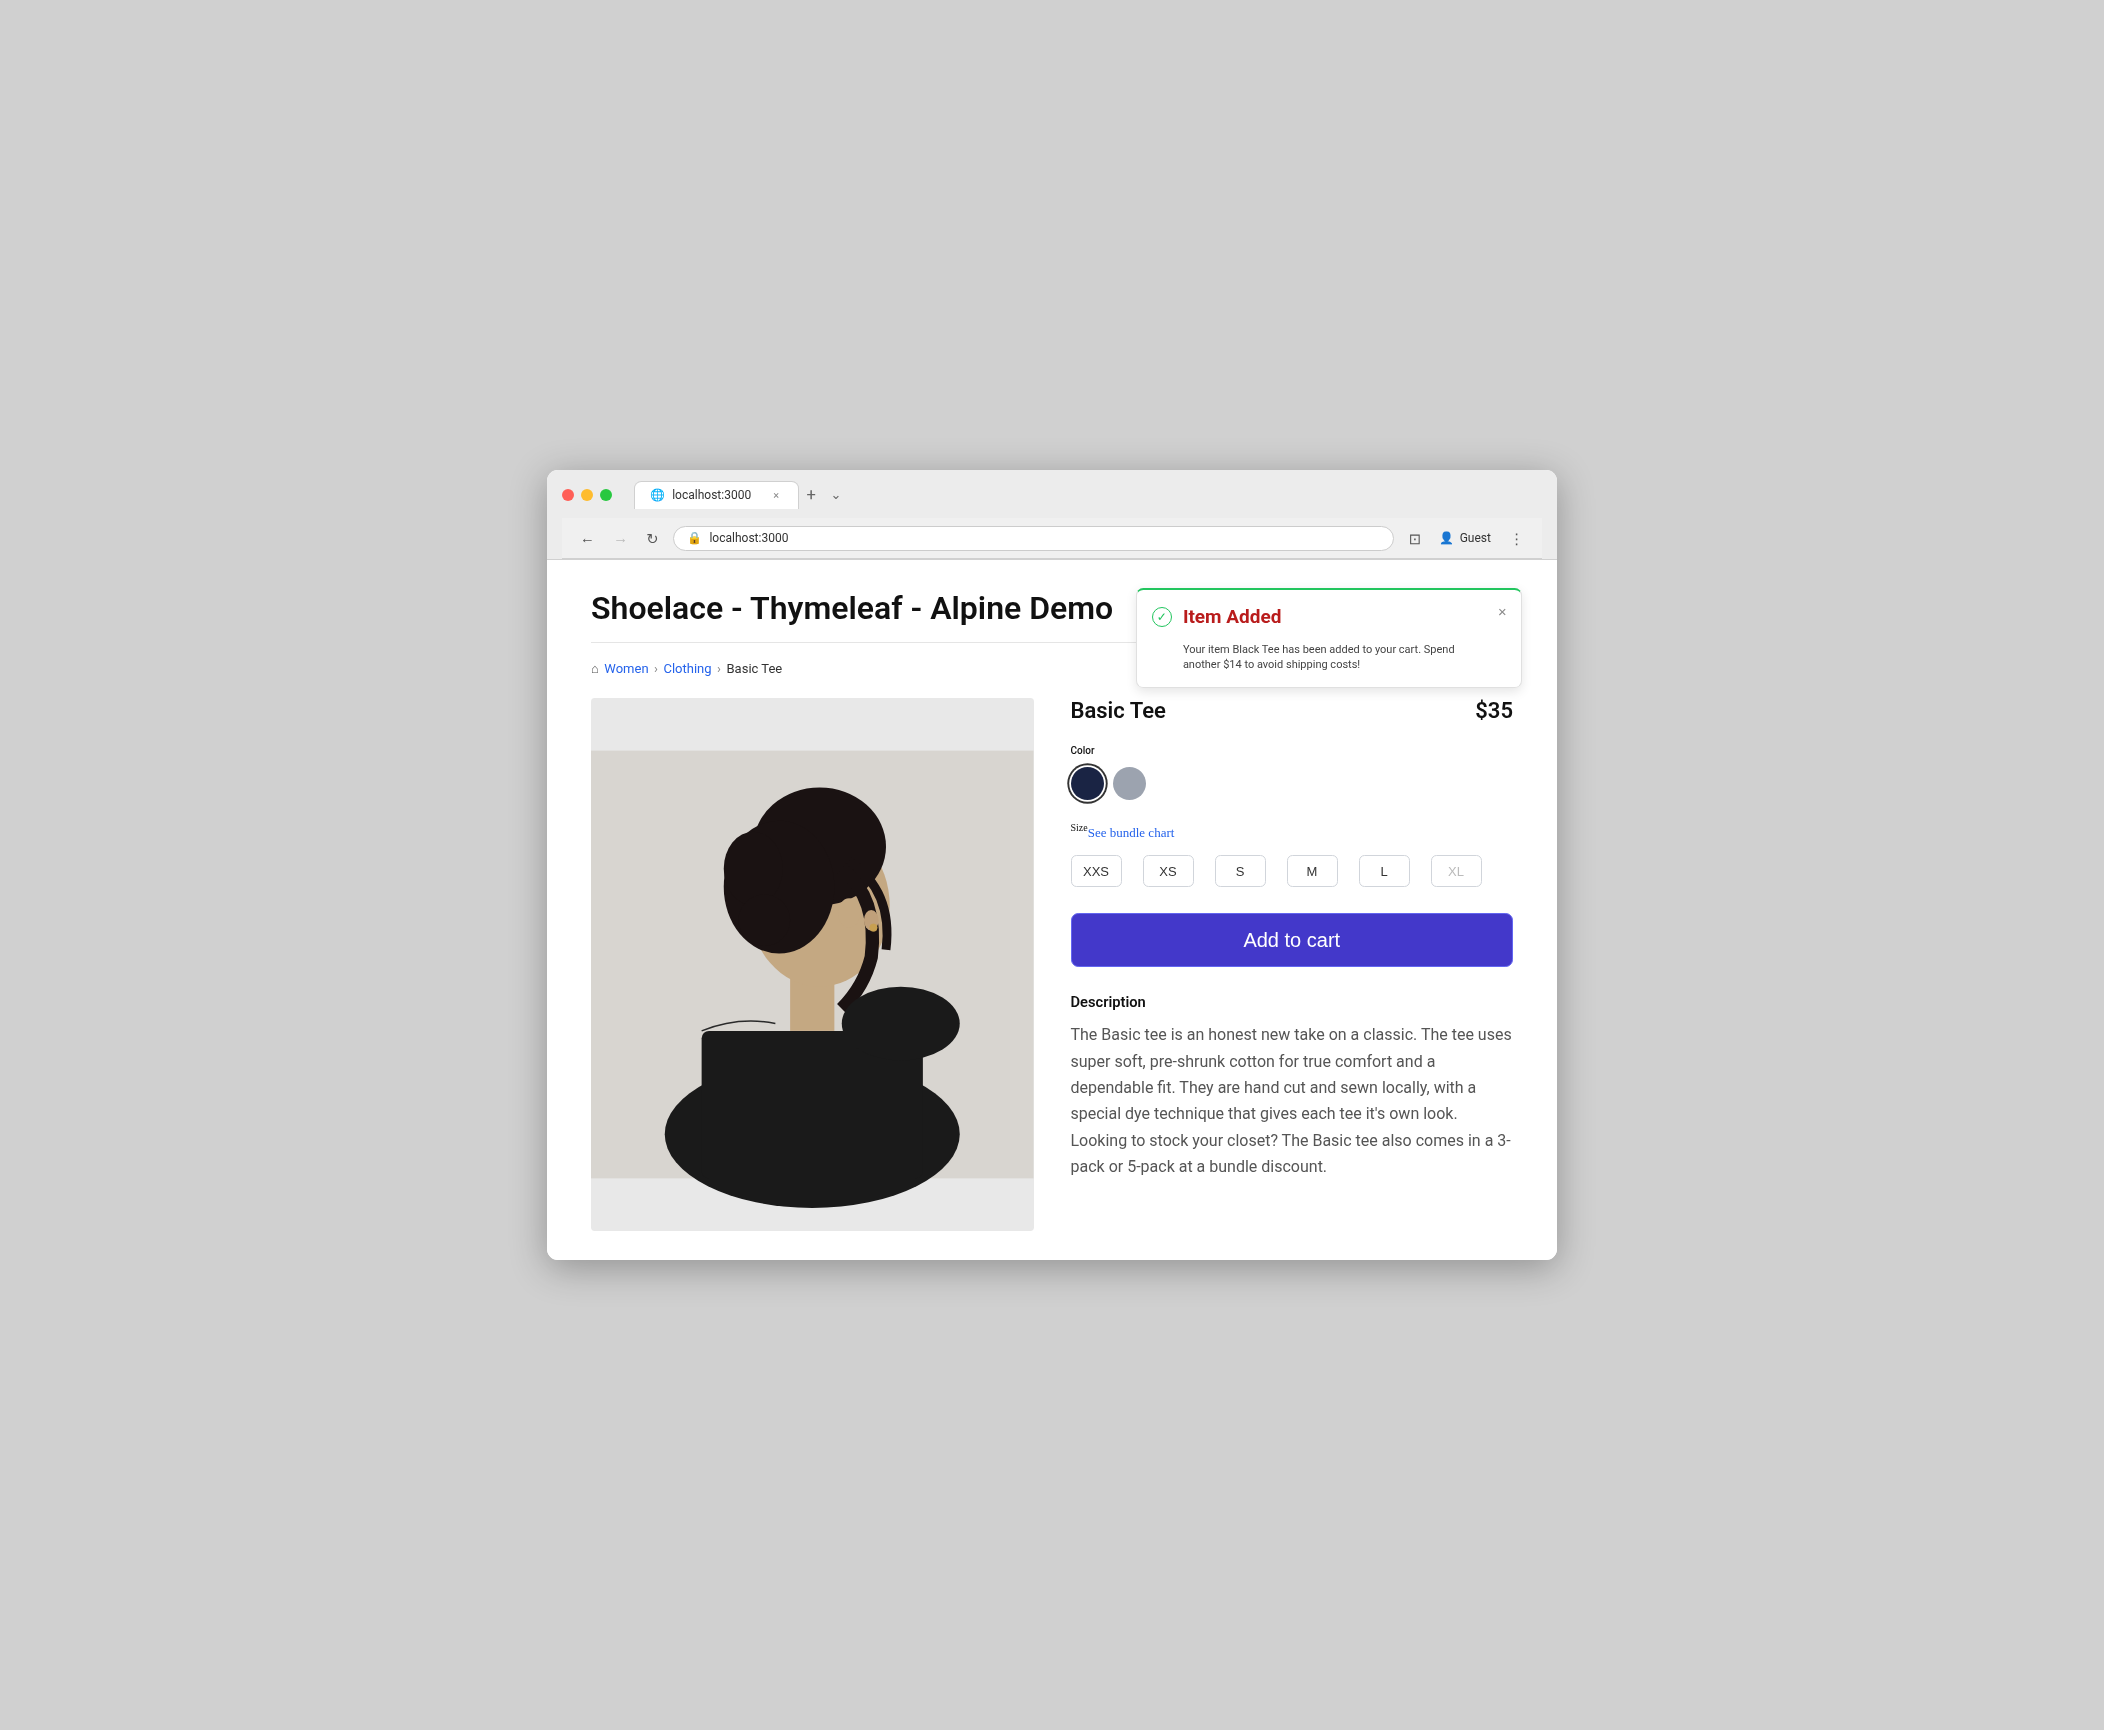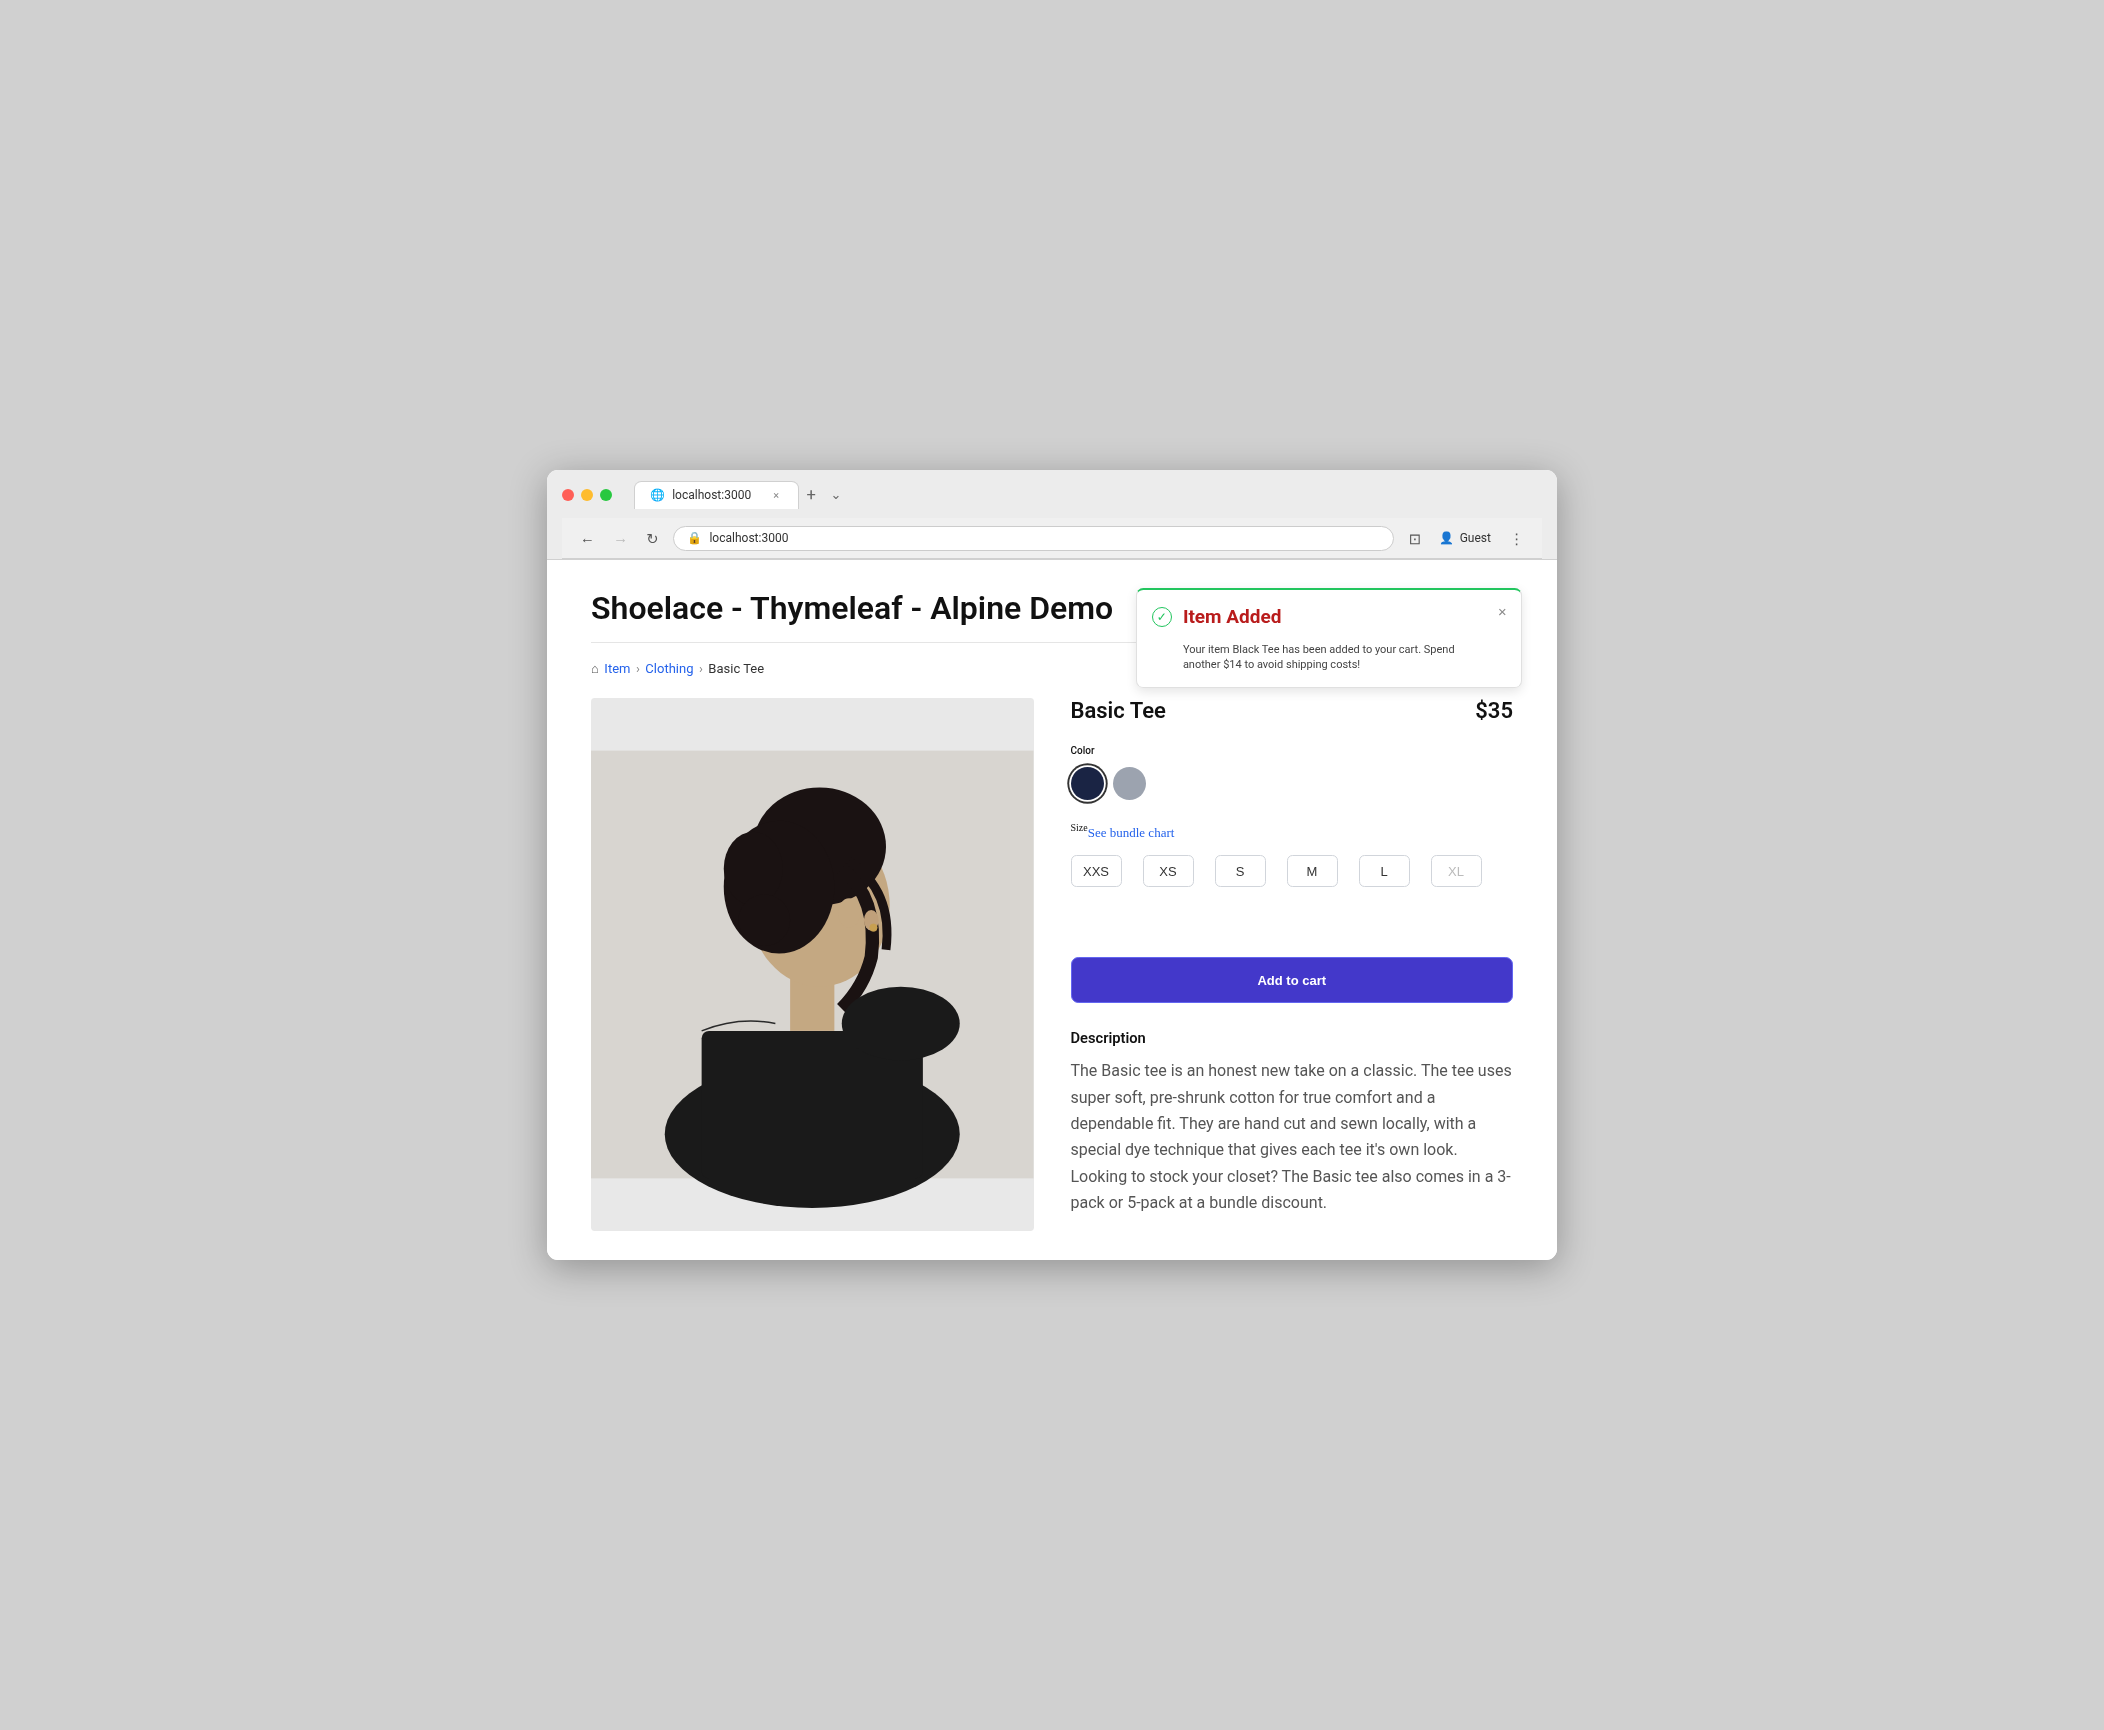--- a/index.html
+++ b/index.html
@@ -325,26 +325,25 @@
       cursor: not-allowed;
     }
 
     .add-to-cart-btn {
       width: 100%;
       padding: 14.7px;
       background: #4338ca;
       color: #fff;
       border: 1.8px solid #6366f1;
       border-radius: 7.3px;
-      font-size: 13px;
-      font-weight: 700;
+      font-size: 20px;
+      font-weight: 400;
       cursor: pointer;
       margin-bottom: 26px;
       transition: background 0.2s;
-      margin-top: 44px;
     }
 
     .description-section {}
     .description-title {
       font-size: 14.7px;
       font-weight: 600;
       color: #111;
       margin-bottom: 11px;
     }
     .description-text {
@@ -391,21 +390,21 @@
       </div>
     </div>
   </div>
 
   <div class="page-content">
     <h1 class="page-title">Shoelace - Thymeleaf - Alpine Demo</h1>
     <hr class="page-divider">
 
     <nav class="breadcrumb">
       <span class="breadcrumb-home-icon">⌂</span>
-      <a class="breadcrumb-link">Item</a>
+      <a class="breadcrumb-link">Women</a>
       <span class="breadcrumb-separator">›</span>
       <a class="breadcrumb-link">Clothing</a>
       <span class="breadcrumb-separator">›</span>
       <span class="breadcrumb-current">Basic Tee</span>
     </nav>
 
     <div class="product-layout">
 
       <div class="product-image-container">
         <svg class="product-image-svg" viewBox="0 0 600 580" xmlns="http://www.w3.org/2000/svg">

